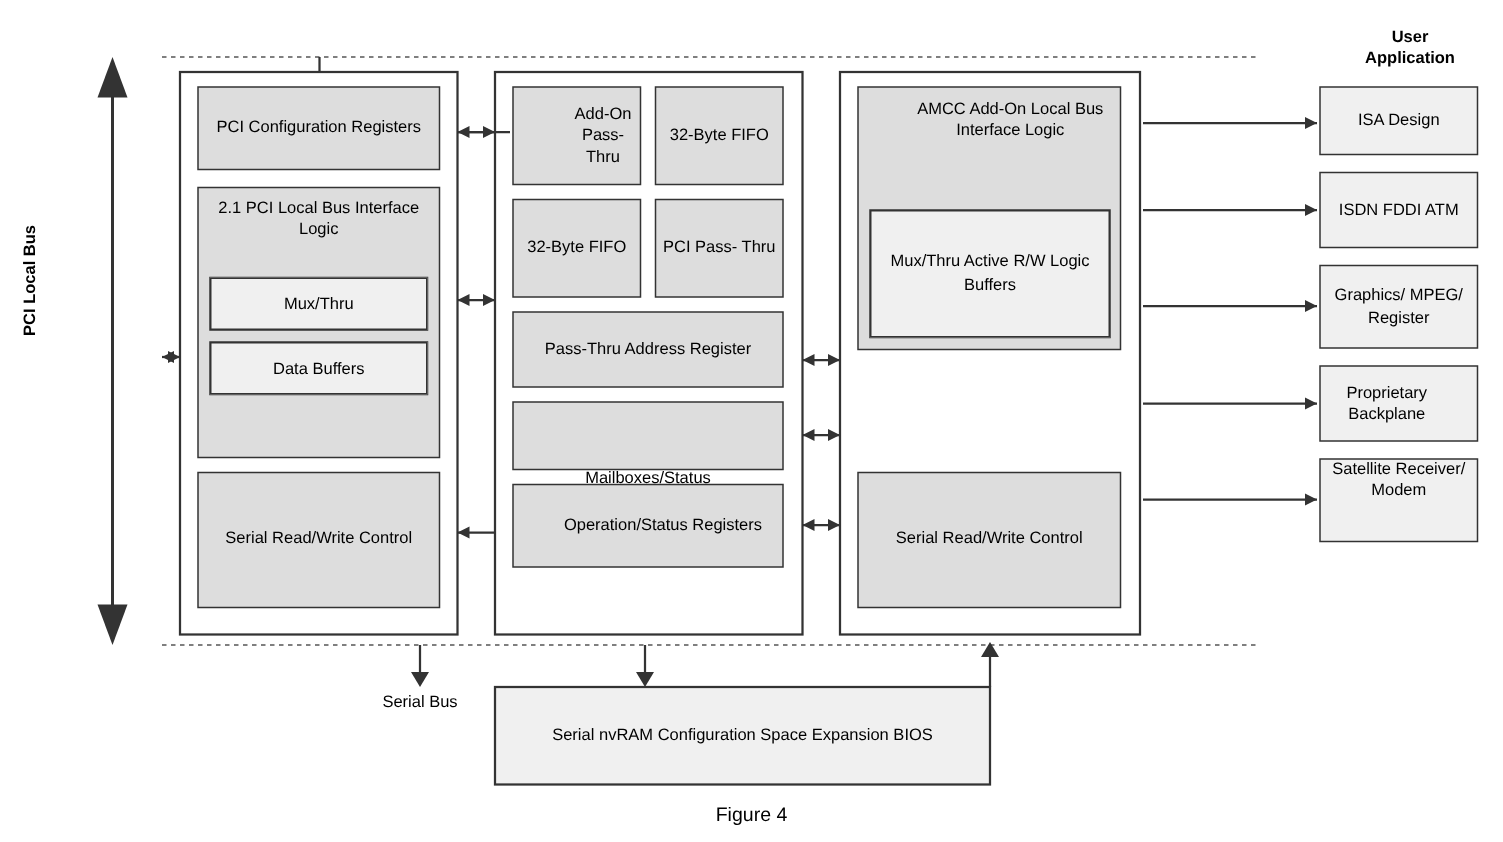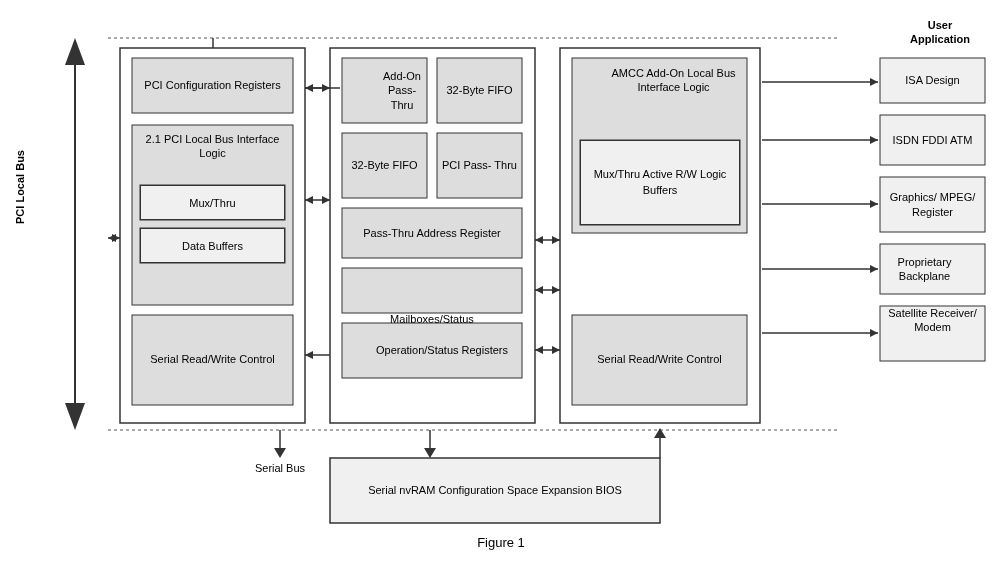--- a/index.html
+++ b/index.html
@@ -265,16 +265,16 @@
 Backplane</span>
   </div>
 
   <div style="position:absolute; left:880px; top:306px; width:105px; height:55px; display:flex; align-items:flex-start; justify-content:center; text-align:center; font-size:11px; line-height:1.3;border-radius:16px;">
     <span>Satellite
 Receiver/
 Modem</span>
   </div>
 
   <div style="position:absolute; left:0; top:535px; width:1002px; text-align:center; font-size:13px;">
-    <span>Figure 1</span>
+    <span>Figure 4</span>
   </div>
 
 </div>
 
 </body></html>

